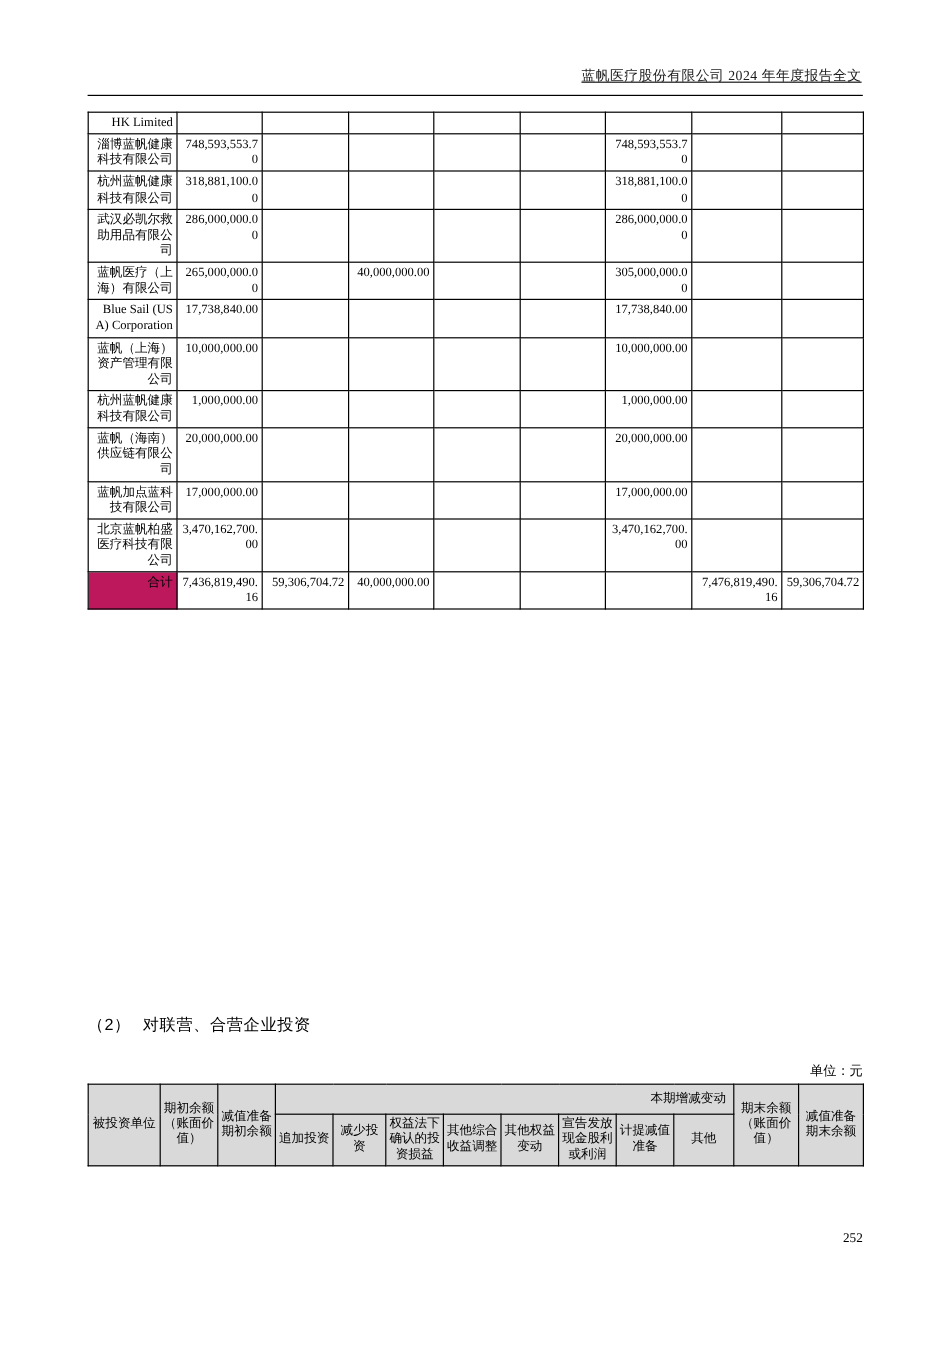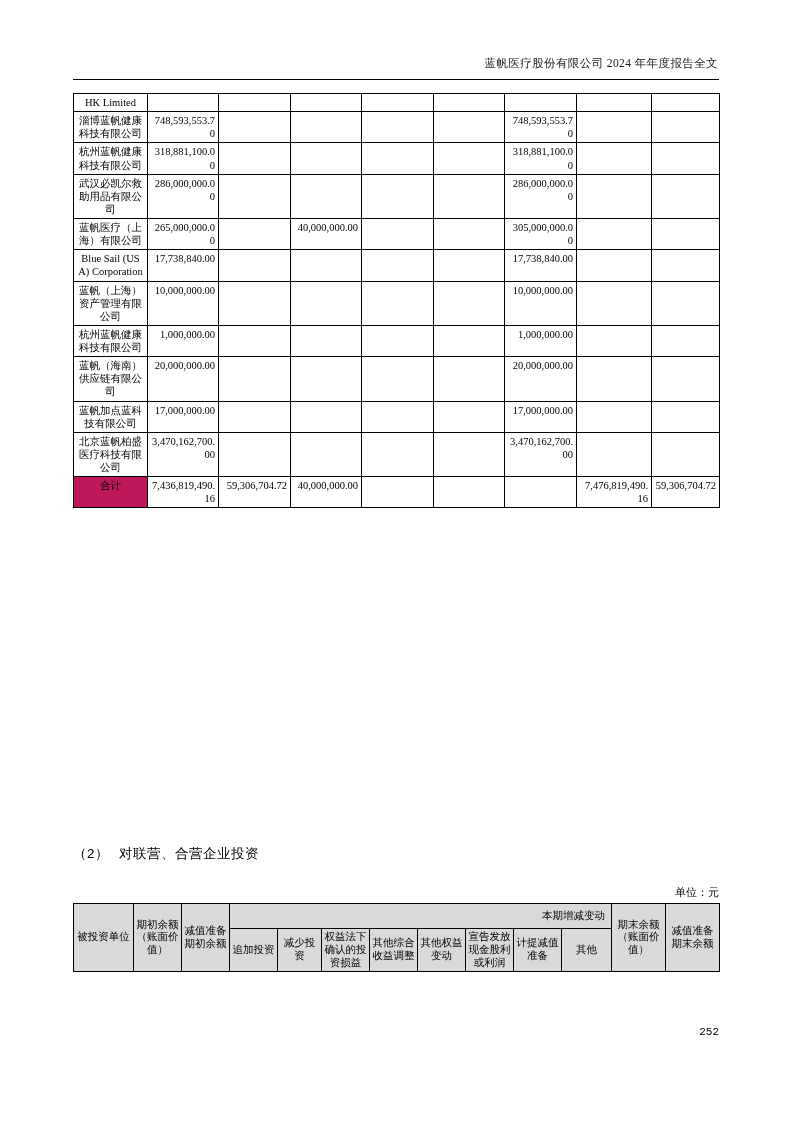--- a/index.html
+++ b/index.html
@@ -27,20 +27,21 @@
   .pg-header {
     position: absolute;
     left: 73px;
     top: 56px;
     width: 645px;
     text-align: right;
     font-size: 11.5px;
     letter-spacing: 0.4px;
     color: #1a1a1a;
     white-space: nowrap;
+    text-decoration: underline;
   }
   .header-rule {
     position: absolute;
     left: 73px;
     top: 79px;
     width: 646px;
     height: 1px;
     background: #000000;
   }
 
@@ -59,21 +60,21 @@
     word-wrap: break-word;
     overflow-wrap: break-word;
     word-break: break-all;
   }
   td.num {
     text-align: right;
     font-family: "Liberation Serif", "DejaVu Serif", serif;
     font-size: 10.5px;
   }
   td.nm {
-    text-align: center;
+    text-align: right;
   }
   td.tot {
     background: #be185d;
     vertical-align: middle;
   }
 
   
   #table-subsidiary-investments {
     position: absolute;
     left: 73px;
@@ -131,21 +132,21 @@
     height: 20px;
   }
 
   .page-number {
     position: absolute;
     left: 660px;
     top: 1026px;
     width: 59px;
     text-align: right;
     font-size: 11px;
-    font-family: Liberation Mono, monospace;
+    font-family: Liberation Serif, serif;
   }
 </style>
 </head>
 <body>
 
 <div class="page">
 
   <div class="pg-header">蓝帆医疗股份有限公司 2024 年年度报告全文</div>
   <div class="header-rule"></div>
 

